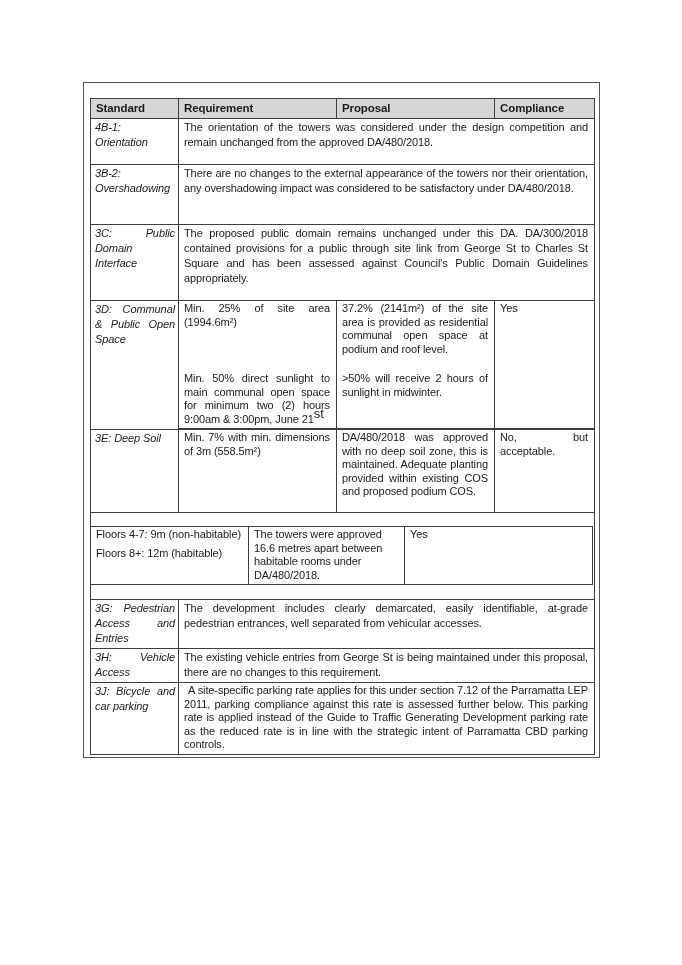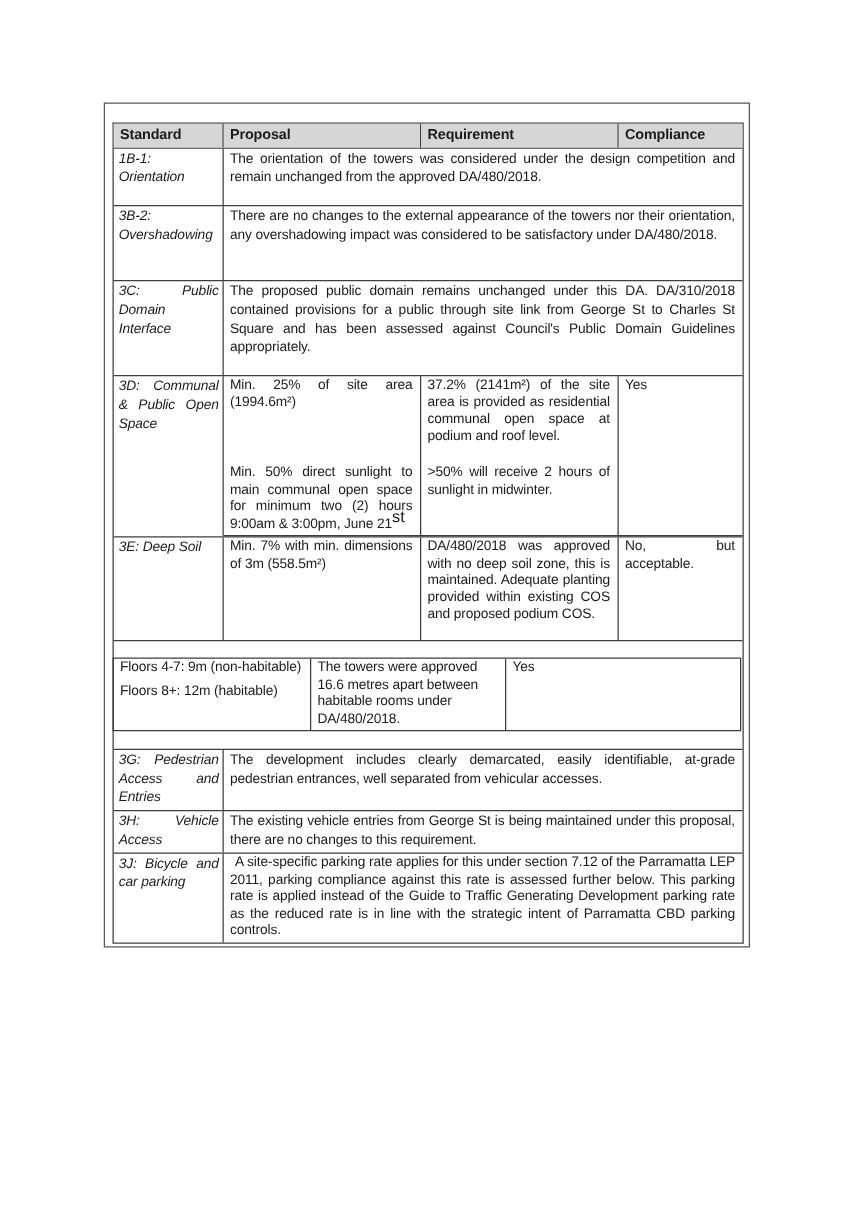--- a/index.html
+++ b/index.html
@@ -44,39 +44,39 @@
 </style>
 </head>
 <body>
 
 <div class="page">
   <div class="frame">
     <div class="tbl">
 
       <div class="row hrow">
         <div class="hc w-std br">Standard</div>
+        <div class="hc w-req br">Requirement</div>
         <div class="hc w-prop br">Proposal</div>
-        <div class="hc w-req br">Requirement</div>
         <div class="hc w-comp">Compliance</div>
       </div>
 
 
       <div class="row mh45">
-        <div class="std w-std br">1B-1: Orientation</div>
+        <div class="std w-std br">4B-1: Orientation</div>
         <div class="cell just lh15 w-comp">The orientation of the towers was considered under the design competition and remain unchanged from the approved DA/480/2018.</div>
       </div>
 
       <div class="row mh59">
         <div class="std w-std br">3B-2: Overshadowing</div>
         <div class="cell just lh15 w-comp">There are no changes to the external appearance of the towers nor their orientation, any overshadowing impact was considered to be satisfactory under DA/480/2018.</div>
       </div>
 
       <div class="row mh75">
         <div class="std w-std br">3C: Public Domain Interface</div>
-        <div class="cell just lh15 w-comp">The proposed public domain remains unchanged under this DA. DA/310/2018 contained provisions for a public through site link from George St to Charles St Square and has been assessed against Council's Public Domain Guidelines appropriately.</div>
+        <div class="cell just lh15 w-comp">The proposed public domain remains unchanged under this DA. DA/300/2018 contained provisions for a public through site link from George St to Charles St Square and has been assessed against Council's Public Domain Guidelines appropriately.</div>
       </div>
 
       <div class="row">
         <div class="std w-std br">3D: Communal &amp; Public Open Space</div>
         <div class="colR">
           <div class="subA">
             <div class="cell just lh13 w-req br">
               <div class="p1-3d">Min. 25% of site area (1994.6m²)</div>
               <div><span>Min. 50% direct sunlight to main communal open space for minimum two (2) hours 9:00am &amp; 3:00pm, June 21</span><sup>st</sup></div>
             </div>

